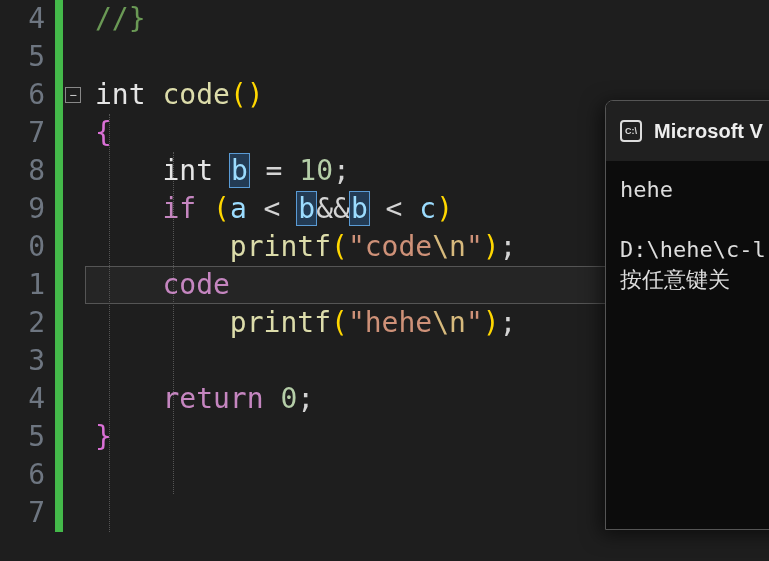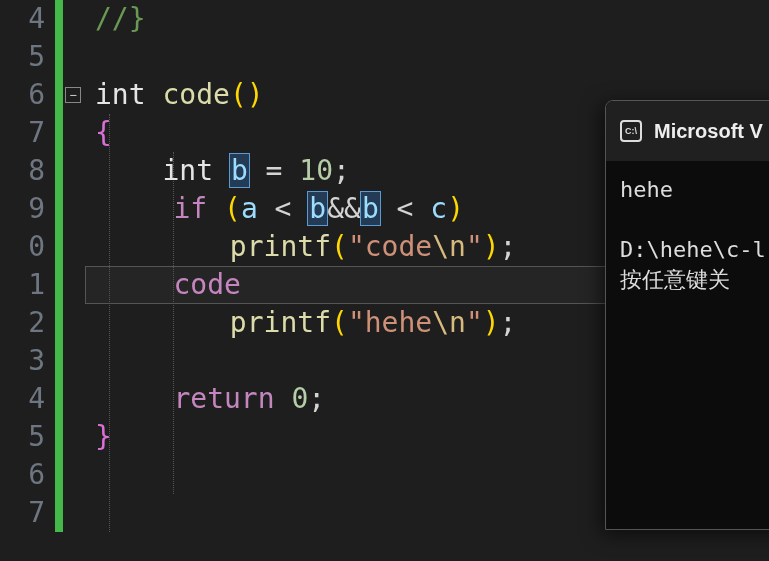--- a/index.html
+++ b/index.html
@@ -96,21 +96,21 @@
   
   .tok-type { color: #e5e5e5; }
   .tok-func { color: #dcdcaa; }
   .tok-op { color: #d4d4d4; }
   .tok-paren { color: #ffd700; }
   .tok-brace { color: #da70d6; }
   .tok-var { color: #9cdcfe; }
   .tok-num { color: #b5cea8; }
   .tok-str { color: #ce9178; }
   .tok-esc { color: #d7ba7d; }
-  .tok-kw { color: #c586c0; margin-left: 11px; }
+  .tok-kw { color: #c586c0; }
   .tok-comment { color: #6a9955; }
   
   .sel-box {
     outline: 1px solid #5a9bd5;
     background: rgba(38,79,120,0.6);
     padding: 0 1px;
   }
   
   .console-window {
     position: absolute;

